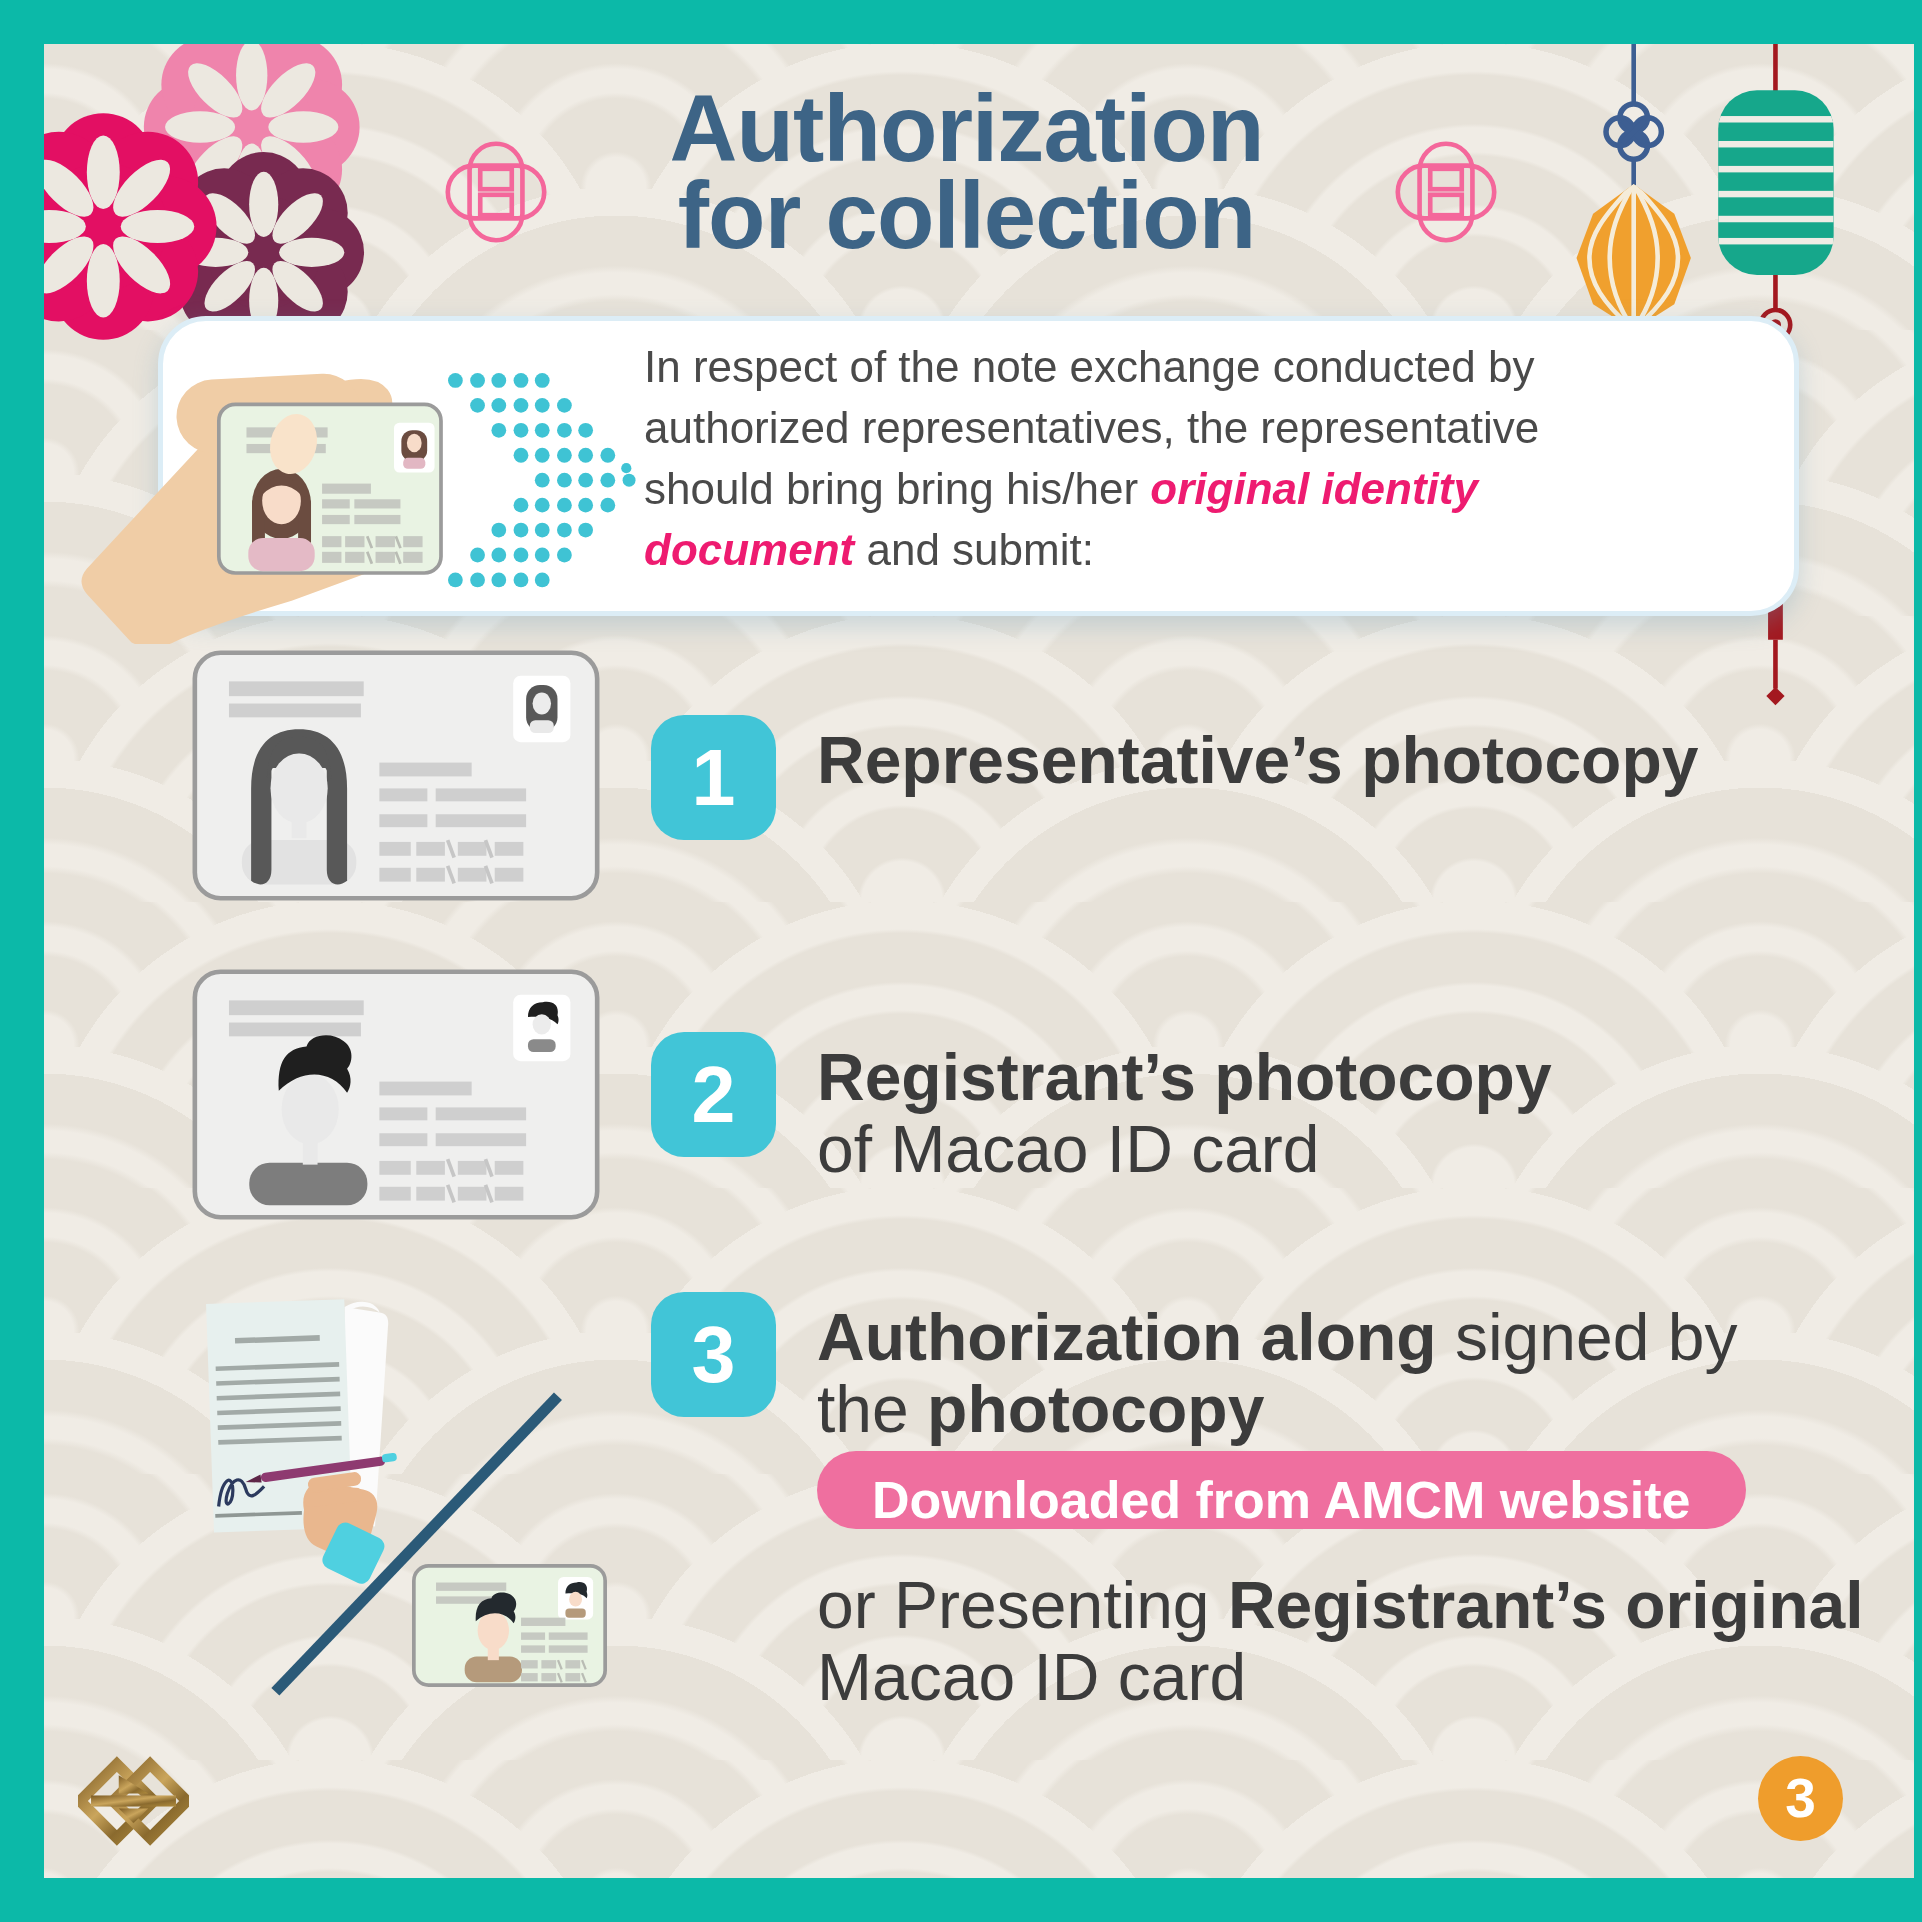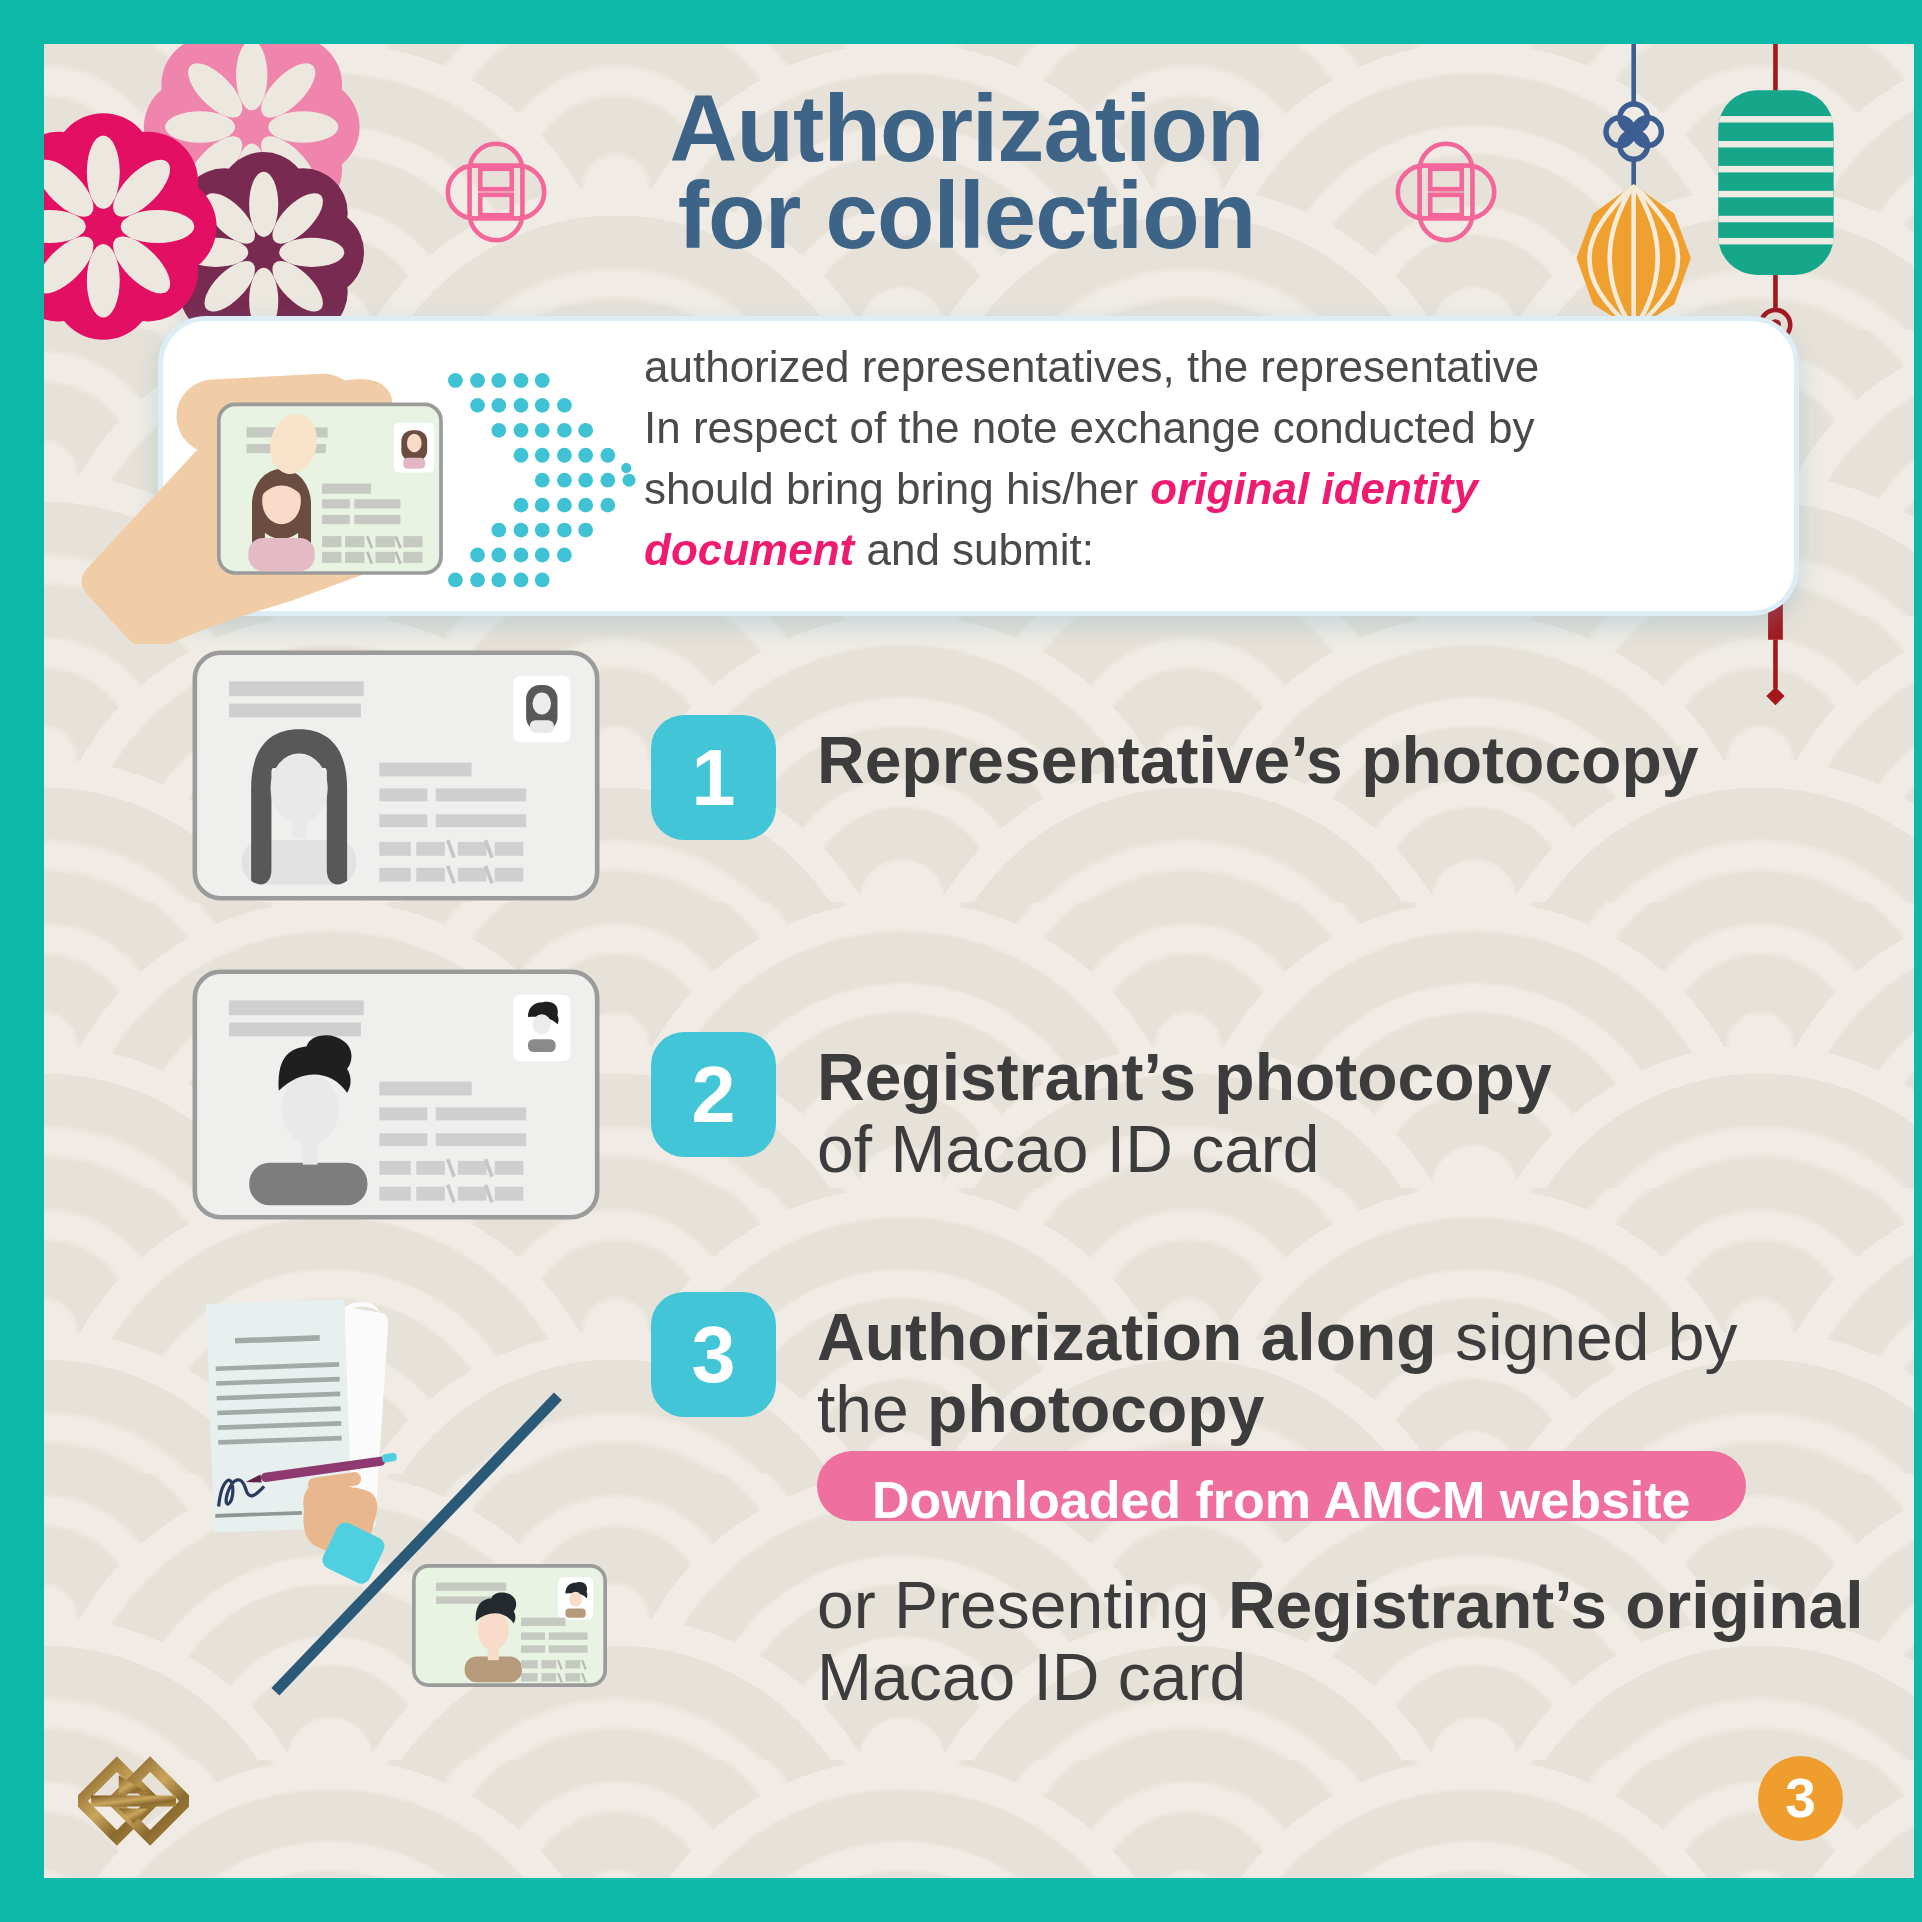--- a/index.html
+++ b/index.html
@@ -32,21 +32,21 @@
   .intro .ln{white-space:nowrap;}
   .accent{color:#ee1b70;font-weight:700;font-style:italic;}
   .num-badge{
     width:125px;height:125px;background:#41c5d7;border-radius:33px;
     color:#ffffff;font-size:79px;font-weight:700;text-align:center;line-height:125px;
   }
   .item-text{color:#3c3c3c;font-size:66px;line-height:72px;}
   .item-text .ln{white-space:nowrap;}
   .b{font-weight:700;}
   .pill{
-    left:773px;top:1407px;height:70px;line-height:98px;border-radius:49px;
+    left:773px;top:1407px;height:78px;line-height:98px;border-radius:49px;
     background:#ef6f9f;color:#ffffff;font-weight:700;font-size:52px;
     padding:0 55px;display:inline-block;white-space:nowrap;
   }
   .page-badge{
     left:1714px;top:1712px;width:85px;height:85px;border-radius:50%;
     background:#ef9d2c;color:#ffffff;font-size:55px;font-weight:700;
     text-align:center;line-height:85px;
   }
 </style>
 </head>
@@ -297,22 +297,22 @@
         <circle cx="8" cy="224" r="8"></circle>
           <circle cx="32" cy="224" r="8"></circle>
           <circle cx="55" cy="224" r="8"></circle>
           <circle cx="79" cy="224" r="8"></circle>
           <circle cx="102" cy="224" r="8"></circle>
         <circle cx="193" cy="103" r="5.5"></circle>
       </g>
     </svg>
 
     <div class="abs intro">
+      <div class="ln"><span>In respect of the note exchange conducted by</span></div>
       <div class="ln"><span>authorized representatives, the representative</span></div>
-      <div class="ln"><span>In respect of the note exchange conducted by</span></div>
       <div class="ln"><span>should bring bring his/her </span><span class="accent">original identity</span></div>
       <div class="ln"><span class="accent">document</span><span> and submit:</span></div>
     </div>
 
     <svg class="abs" style="left:148px;top:606px" width="408" height="251" viewBox="0 0 442 272">
       <rect x="3" y="3" width="436" height="266" rx="28" fill="#efefee" stroke="#9b9b9b" stroke-width="5"></rect>
       <rect x="40" y="34" width="146" height="16" fill="#cfcfcf"></rect>
       <rect x="40" y="58" width="143" height="15" fill="#cfcfcf"></rect>
       <rect x="348" y="28" width="62" height="72" rx="8" fill="#ffffff"></rect>
       <g>

